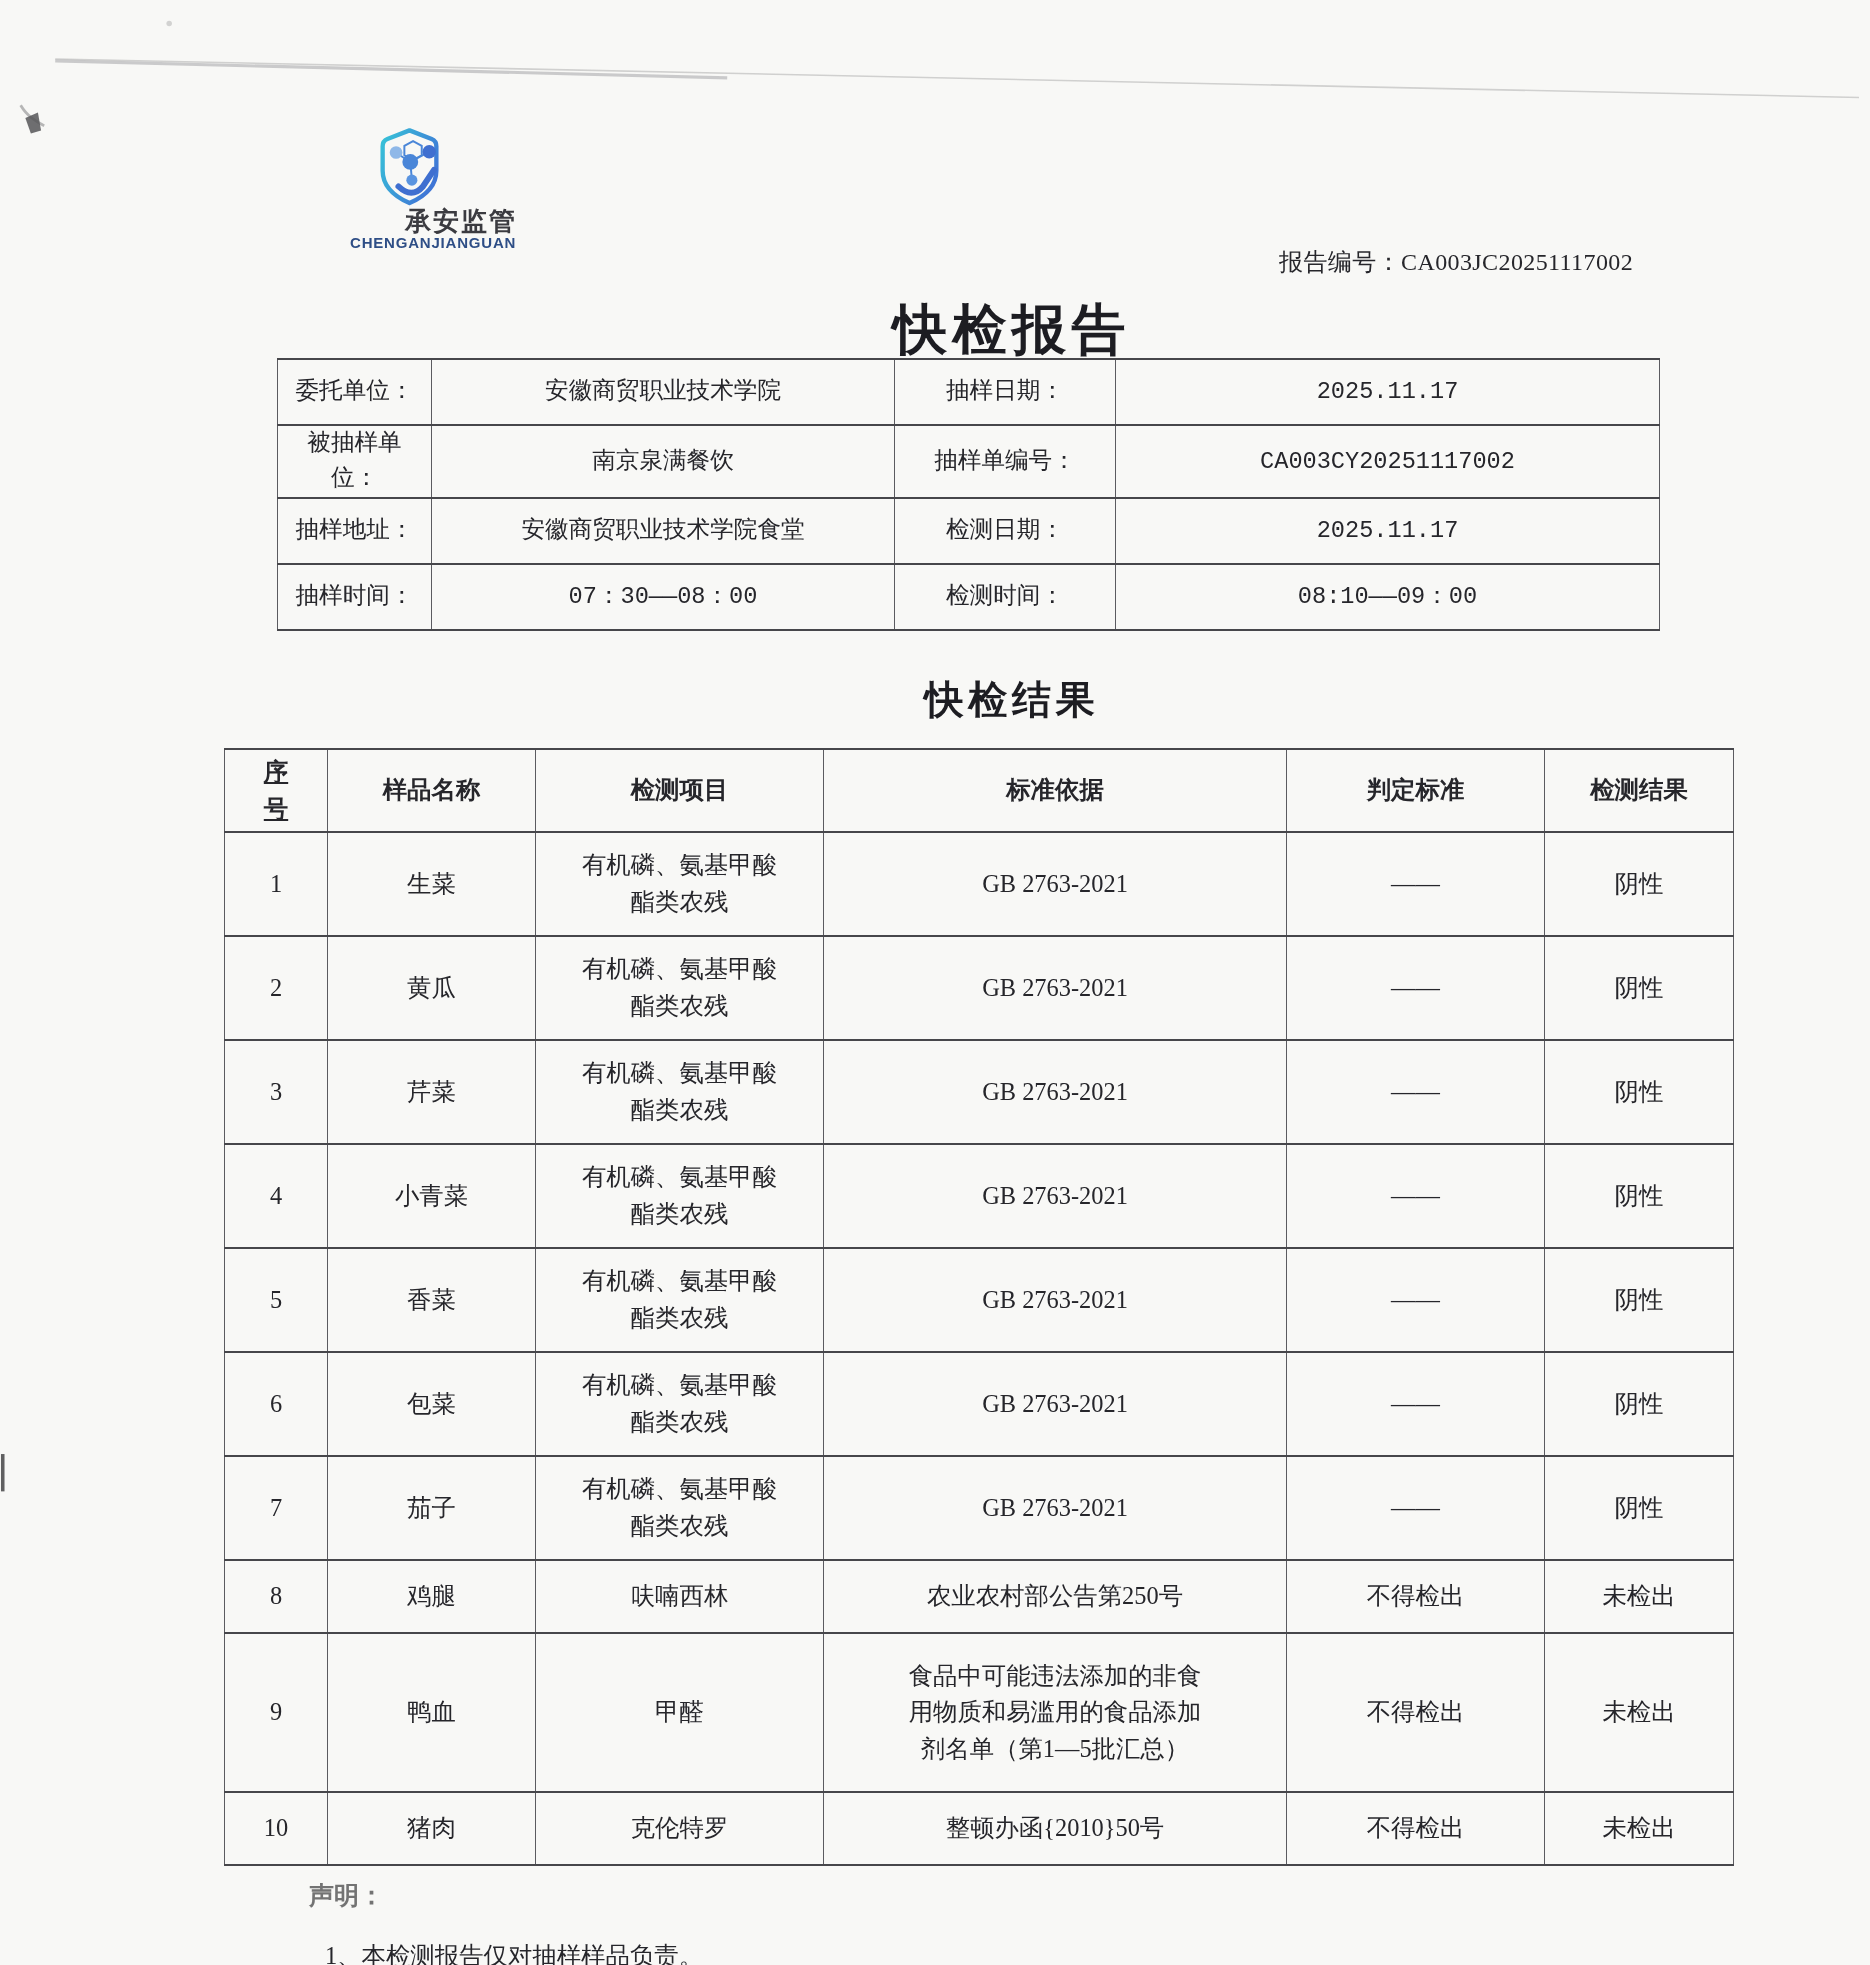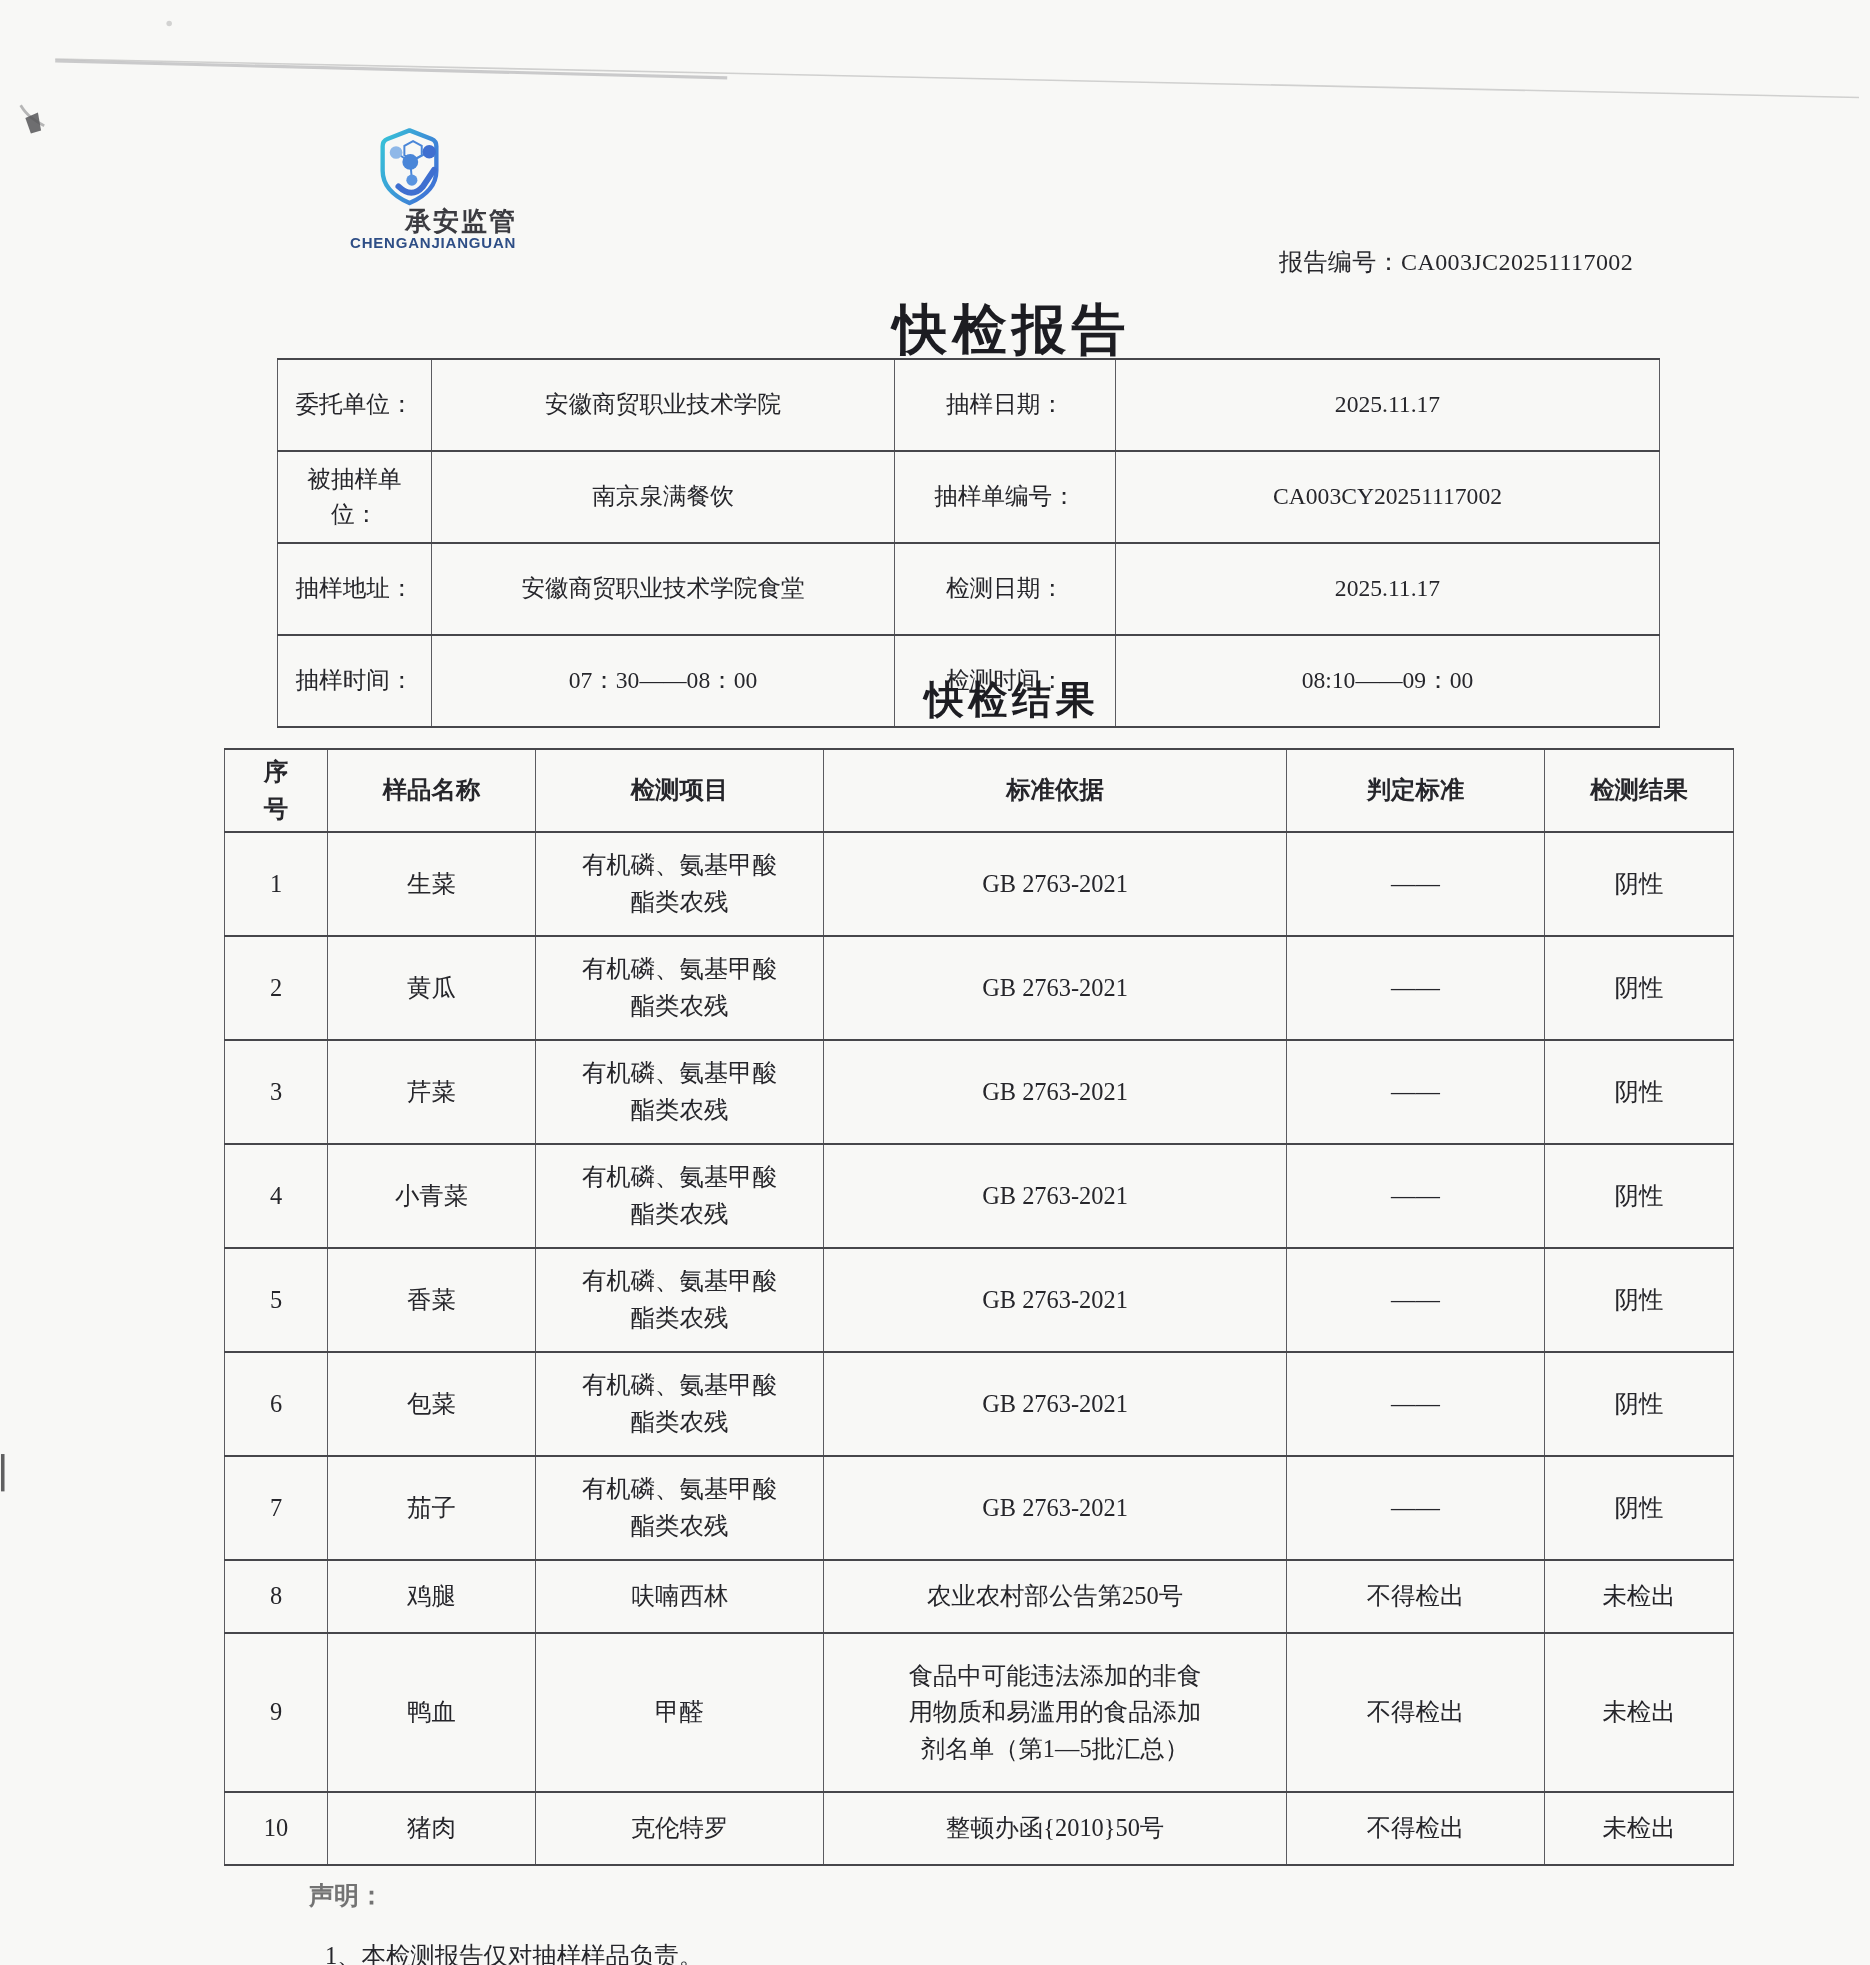--- a/index.html
+++ b/index.html
@@ -42,25 +42,25 @@
   table{border-collapse:collapse;table-layout:fixed;}
   td,th{
     border-left:1.2px solid #5b5b60;border-right:1.2px solid #5b5b60;
     border-top:2.4px solid #47474b;border-bottom:2.4px solid #47474b;
     text-align:center;vertical-align:middle;
     font-size:24.4px;line-height:1.5;color:#26262b;font-weight:normal;
     padding:0 7.9px;box-sizing:border-box;overflow:hidden;
   }
   .info-table{position:absolute;left:277px;top:358px;width:1382px;}
   .info-table td{font-size:23.6px;}
-  .info-table tr{height:92px;}
+  .info-table tr{height:66px;font-family:Liberation Mono, monospace;}
 
   .results-table{position:absolute;left:224px;top:748px;width:1509px;}
   .results-table th{font-weight:bold;}
-  .results-table .th-seq{padding:0 33px;}
+  .results-table .th-seq{padding:0 33px;text-decoration:underline;}
   .results-table .col-item{padding:12px 44px;}
   .results-table .col-std{padding:0 79px;}
   .row-head{height:83px;}
   .row-veg{height:104px;}
   .row-sm{height:73px;}
   .row-tall{height:159px;}
 
   
   .statement{position:absolute;left:309px;top:1879px;width:1171px;}
   .statement-title{font-size:25px;font-weight:bold;color:#737373;margin:0 0 25.5px 0;}

